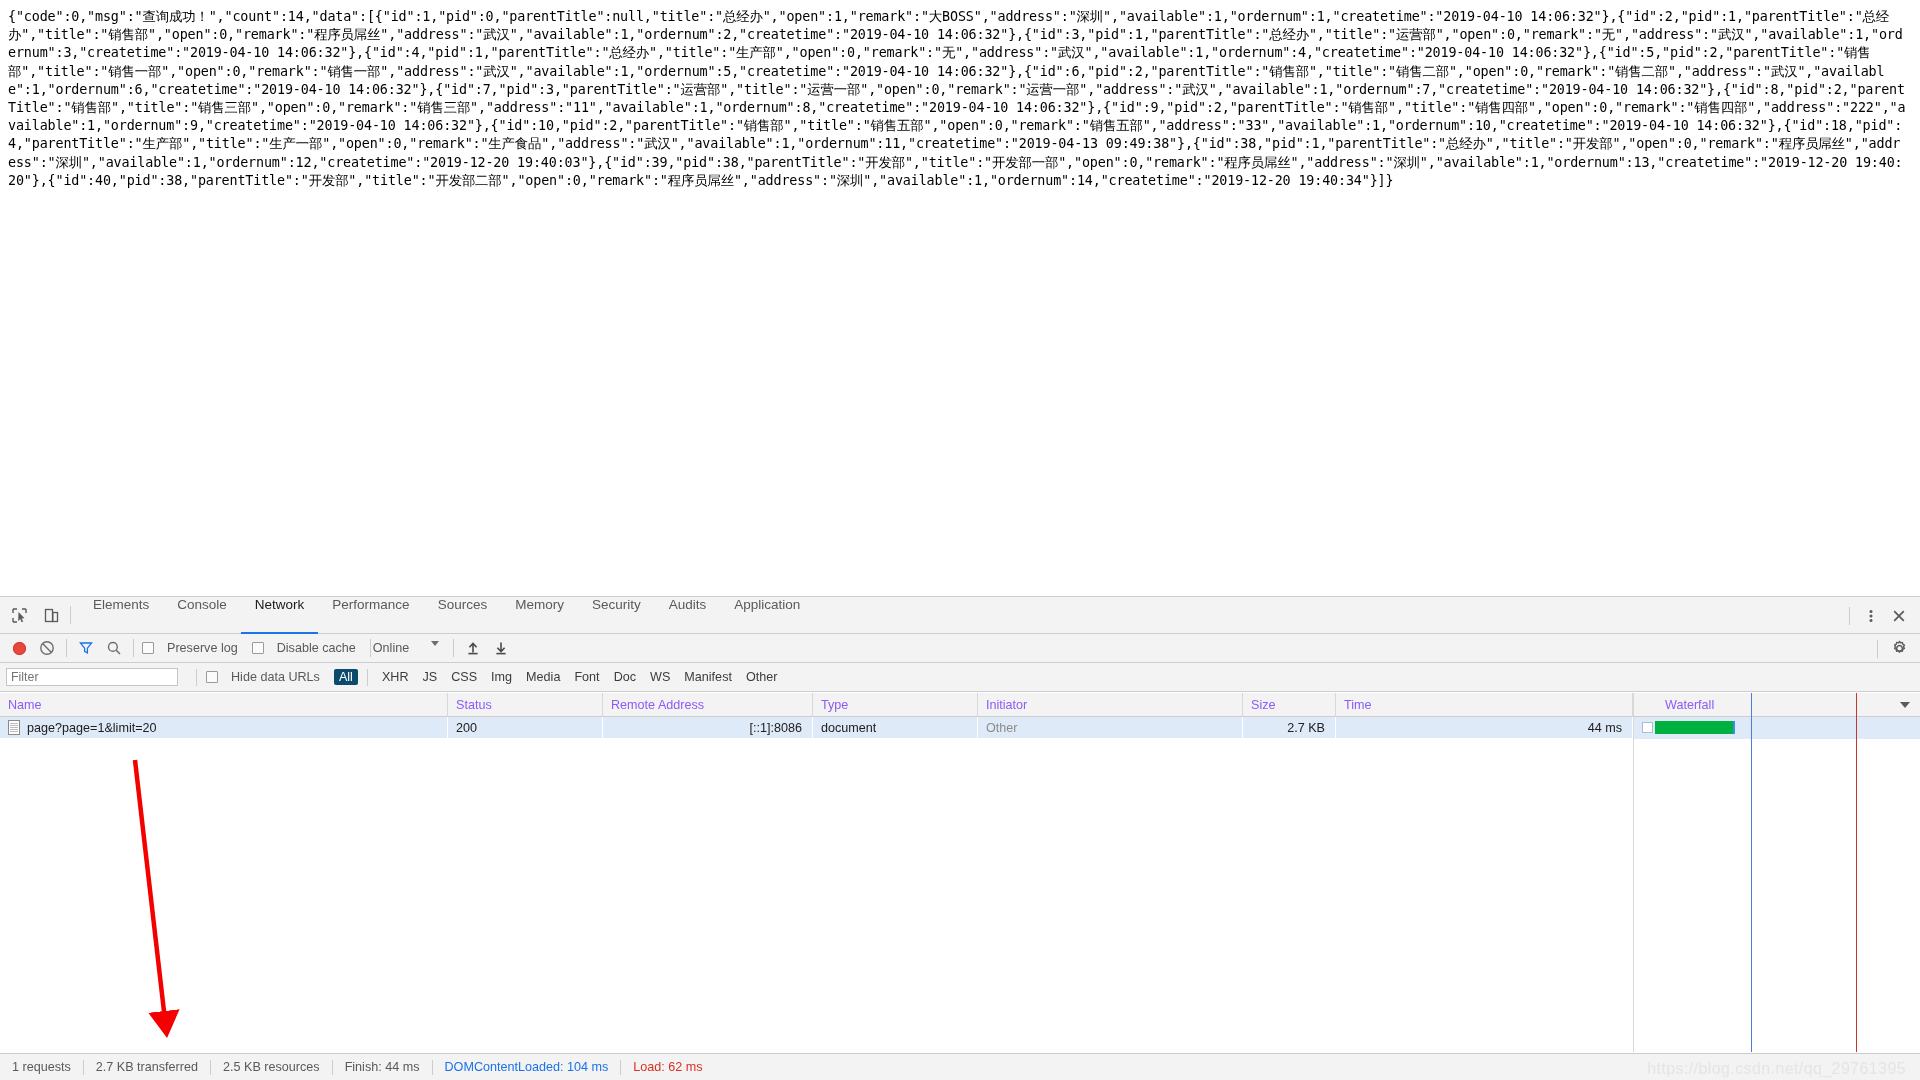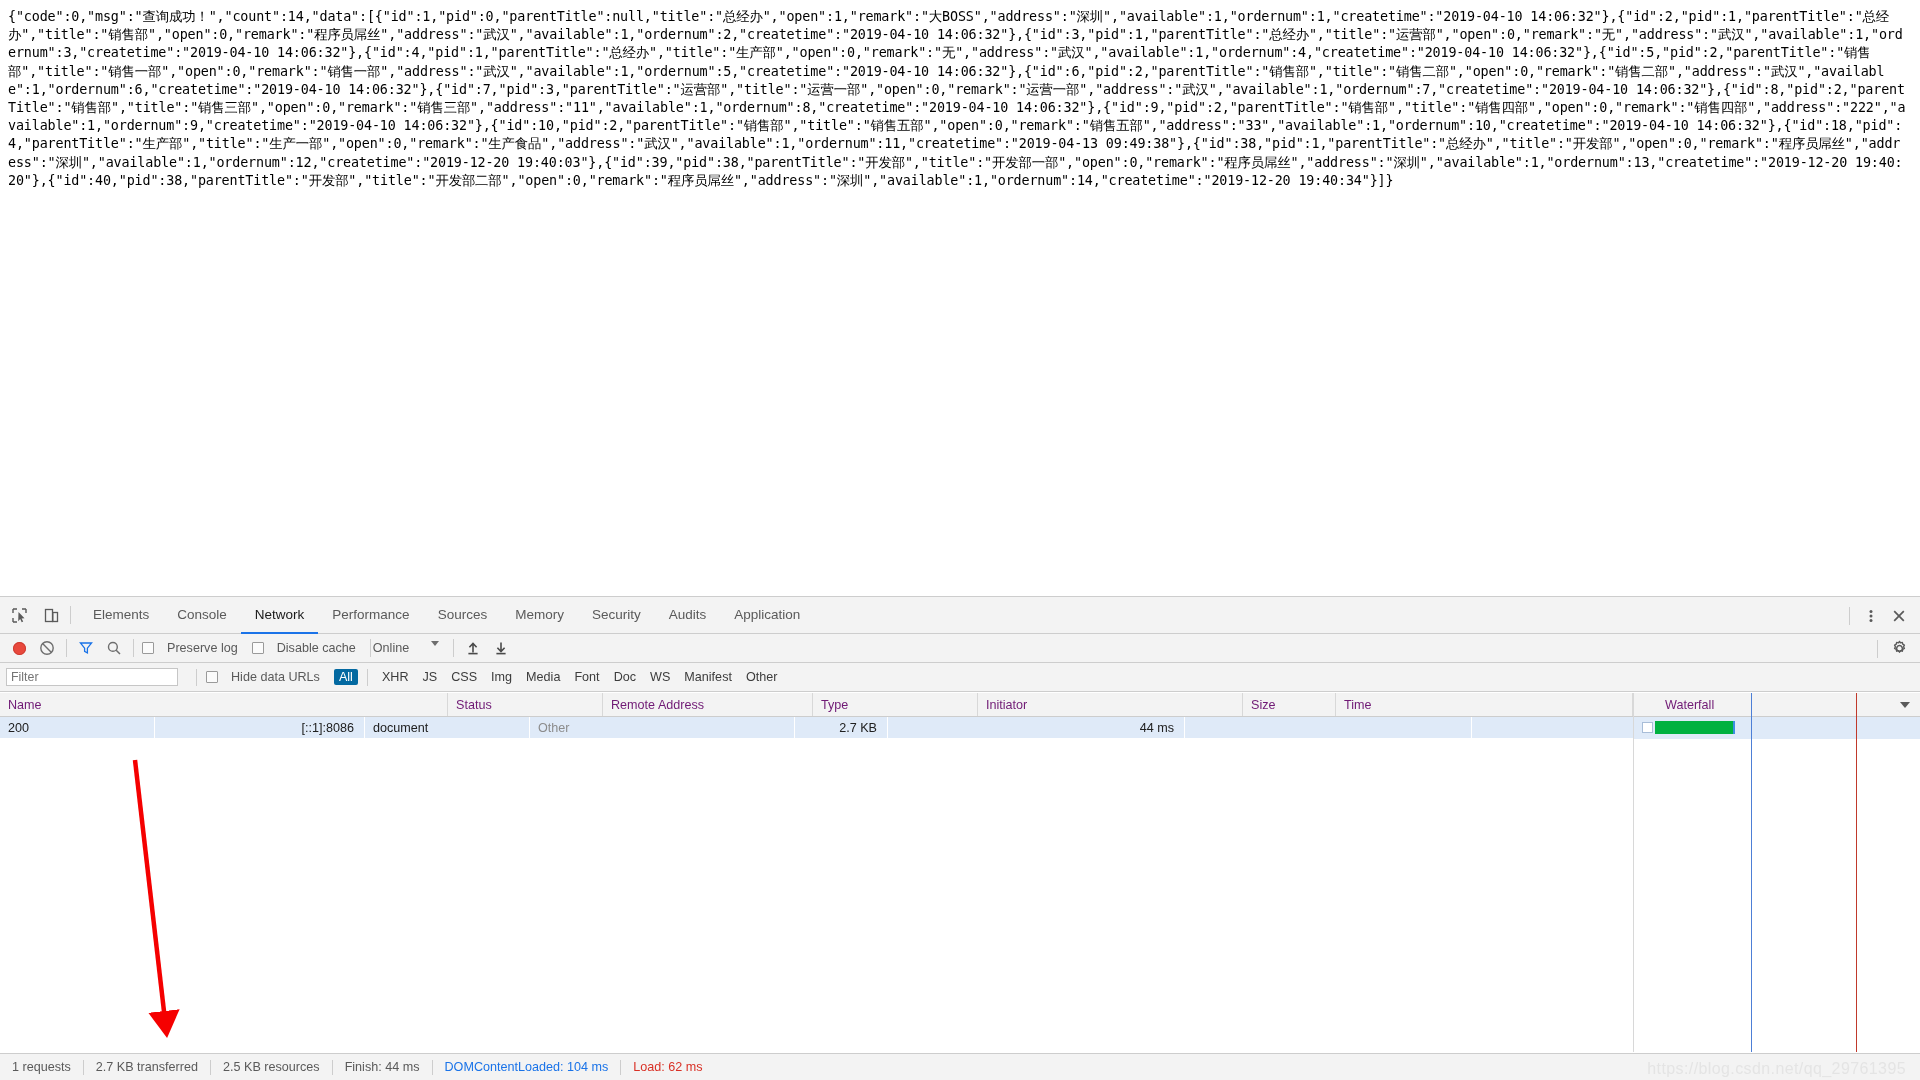--- a/index.html
+++ b/index.html
@@ -81,21 +81,21 @@
     background: #cdcdcd;
     margin: 0 8px;
   }
   .dt-tabs {
     display: flex;
     align-items: stretch;
     height: 37px;
   }
   .dt-tab {
     display: flex;
-    align-items: center;
+    align-items: flex-start;
     padding: 0 14px;
     font-size: 13.5px;
     color: #5a5a5a;
     cursor: pointer;
     box-sizing: border-box;
     border-bottom: 2px solid transparent;
     white-space: nowrap;
   }
   .dt-tab.selected {
     color: #1a1a1a;
@@ -181,21 +181,21 @@
   .fdiv { width:1px; height:17px; background:#cdcdcd; margin:0 9px; }
   .ftype {
     font-size: 12.6px;
     color: #3c3c3c;
     padding: 1px 5px;
     border-radius: 2px;
     cursor: pointer;
     white-space: nowrap;
   }
   .ftype.active {
-    background: #0369a1;
+    background: #0c4a6e;
     color: #ffffff;
   }
   .ftypes { display:flex; align-items:center; gap:4px; }
 
   
   .dt-table {
     position: absolute;
     left: 0;
     top: 96px;
     right: 0;
@@ -203,21 +203,21 @@
     background: #ffffff;
     overflow: hidden;
   }
   .tbl-head {
     display: flex;
     height: 24px;
     background: #f3f3f3;
     border-bottom: 1px solid #cdcdcd;
     box-sizing: border-box;
     font-size: 12.6px;
-    color: #701a75;
+    color: #8b5cf6;
   }
   .th {
     display: flex;
     align-items: center;
     padding-left: 8px;
     border-right: 1px solid #d8d8d8;
     box-sizing: border-box;
     position: relative;
   }
   .th.last { border-right: none; }
@@ -511,20 +511,24 @@
         <div class="th" style="width:265px;">Initiator</div>
         <div class="th" style="width:93px;">Size</div>
         <div class="th" style="width:297px;">Time</div>
         <div class="th last" style="width:287px;position:relative;padding-left:32px;">
           <span>Waterfall</span>
           <span style="position:absolute;right:10px;top:9px;width:0;height:0;border-left:5px solid transparent;border-right:5px solid transparent;border-top:6px solid #5a5a5a;"></span>
         </div>
       </div>
 
       <div class="tbl-row">
+        <div class="td" style="width:448px;">
+          <span class="doc-ico"></span>
+          <span>page?page=1&amp;limit=20</span>
+        </div>
         <div class="td" style="width:155px;">200</div>
         <div class="td right" style="width:210px;">[::1]:8086</div>
         <div class="td" style="width:165px;">document</div>
         <div class="td muted" style="width:265px;">Other</div>
         <div class="td right" style="width:93px;">2.7 KB</div>
         <div class="td right" style="width:297px;">44 ms</div>
         <div class="td" style="width:287px;"></div>
       </div>
 
       <div class="wf-zone" style="left:1633px; right:0;">

